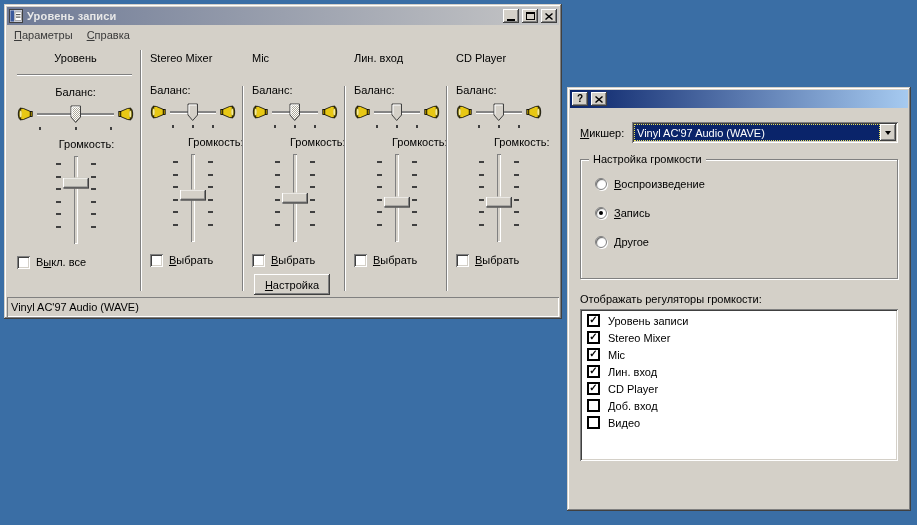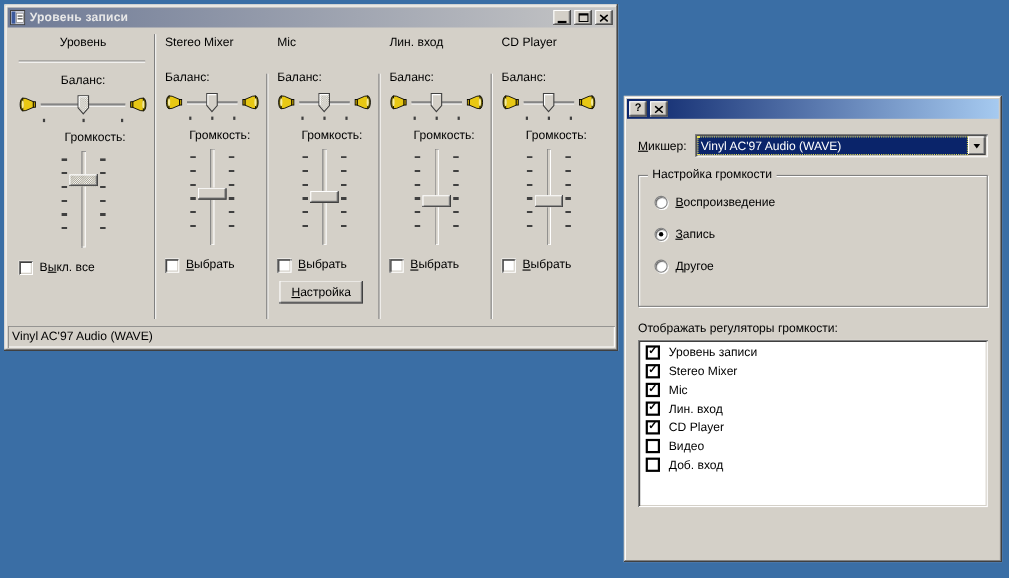--- a/index.html
+++ b/index.html
@@ -45,21 +45,21 @@
   .menu-item{padding:2px 7px;}
   
   .channels{flex:1;display:flex;align-items:stretch;padding:0 2px;}
   .channel{width:100px;padding:8px 6px 0 8px;display:flex;flex-direction:column;flex:none;}
   .channel.first{width:131px;text-align:center;}
   .ch-title{height:16px;}
   .col-hr{height:2px;border-top:1px solid var(--shadow);border-bottom:1px solid var(--hilite);margin:6px 2px 6px 0;}
   .lbl{white-space:nowrap;}
   .lbl.balance{margin:16px 0 6px;}
   .channel.first .lbl.balance{margin:4px 0 6px;}
-  .lbl.volume{margin:8px 0 6px;padding-left:22px;}
+  .lbl.volume{margin:8px 16px 6px;padding-left:22px;}
   .balance-row{display:flex;align-items:flex-start;gap:3px;height:26px;}
   .speaker{flex:none;margin-top:2px;}
   .bal-slider{position:relative;flex:1;height:26px;}
   .bal-track{position:absolute;left:1px;right:1px;top:9px;height:2px;background:#848484;box-shadow:0 1px 0 var(--hilite);}
   .bal-thumb{position:absolute;left:50%;margin-left:-6px;top:1px;}
   .bal-ticks{position:absolute;left:3px;right:3px;bottom:0;display:flex;justify-content:space-between;}
   .bal-ticks i{width:2px;height:3px;background:var(--dark);}
   .vslider{position:relative;width:44px;height:88px;margin:0 auto;flex:none;}
   .v-ticks{position:absolute;top:7px;bottom:7px;width:5px;
     background:repeating-linear-gradient(to bottom,var(--dark) 0 2px,transparent 2px 12.5px);}
@@ -163,20 +163,24 @@
     <span class="tb-btn">
         <span class="glyph-max"></span>
       </span>
     <span class="tb-btn">
       <svg width="8" height="7">
           <line x1="0.5" y1="0.5" x2="7.5" y2="6.5" stroke="#000" stroke-width="1.4"></line>
           <line x1="7.5" y1="0.5" x2="0.5" y2="6.5" stroke="#000" stroke-width="1.4"></line>
         </svg>
     </span>
   </div>
+  <div class="menubar">
+    <span class="menu-item"><u>П</u>араметры</span>
+    <span class="menu-item"><u>С</u>правка</span>
+  </div>
   <div class="channels">
   <div class="channel first">
     <div class="ch-title">Уровень</div>
     <div class="col-hr"></div>
     <div class="lbl balance">Баланс:</div>
     <div class="balance-row">
       <span class="speaker">
         <svg width="16" height="16">
               <use href="#spk-right" transform="scale(-1,1) translate(-16,0)"></use>
             </svg>
@@ -457,23 +461,23 @@
 
   <div class="list-item checked">
     <span class="flat-check">
             <span class="mark">✓</span>
           </span>
     <span class="li-label">CD Player</span>
   </div>
 
   <div class="list-item">
     <span class="flat-check"></span>
-    <span class="li-label">Видео</span>
+    <span class="li-label">Доб. вход</span>
   </div>
 
   <div class="list-item">
     <span class="flat-check"></span>
-    <span class="li-label">Доб. вход</span>
+    <span class="li-label">Видео</span>
   </div>
 </div>
 
   </div>
 </div>
 
 </body></html>

